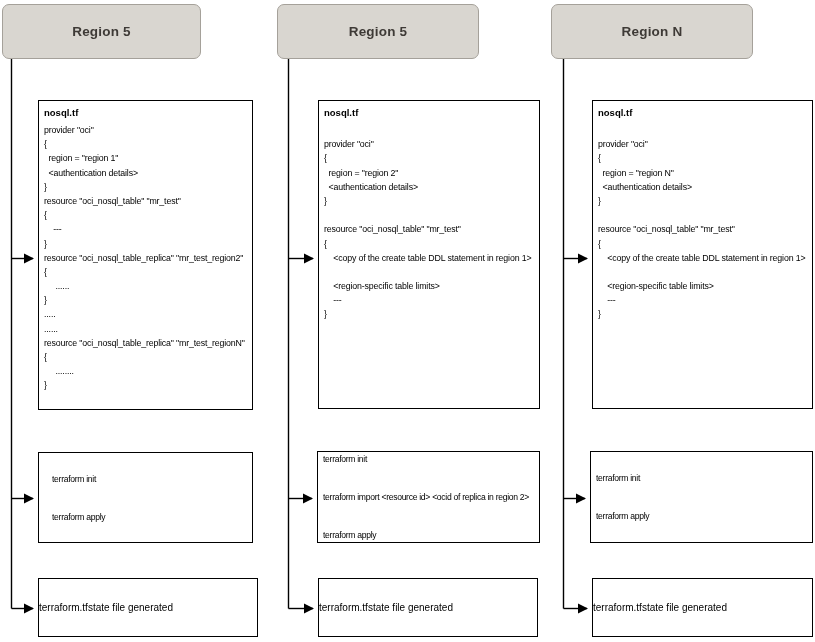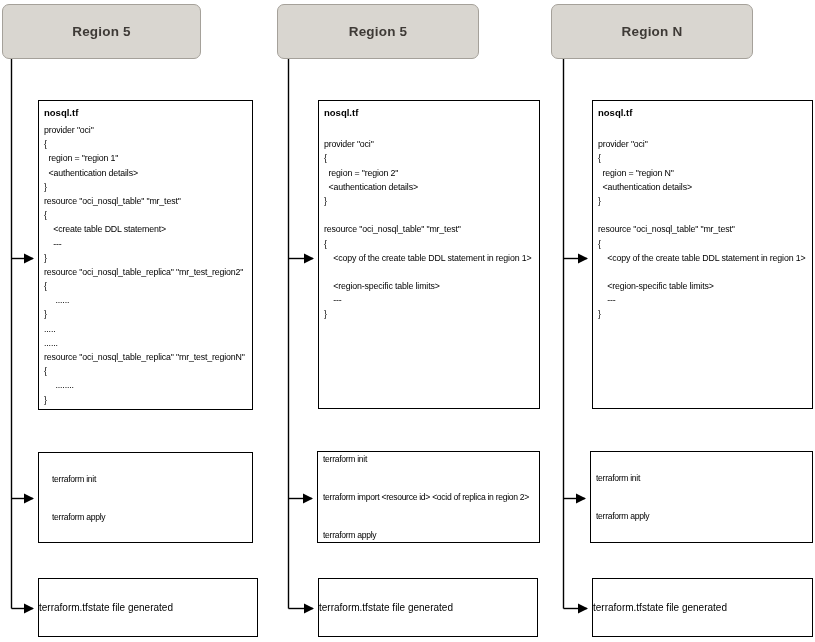--- a/index.html
+++ b/index.html
@@ -81,21 +81,20 @@
   <div class="box code-box" style="left:38px;top:100px;width:215px;height:310px;">
     <div class="code-title">nosql.tf</div>
     <div>
         <div class="code-line">provider "oci"</div>
         <div class="code-line">{</div>
         <div class="code-line">  region = "region 1"</div>
         <div class="code-line">  &lt;authentication details&gt;</div>
         <div class="code-line">}</div>
         <div class="code-line">resource "oci_nosql_table" "mr_test"</div>
         <div class="code-line">{</div>
-        <div class="code-line">    &lt;create table DDL statement&gt;</div>
         <div class="code-line">    ---</div>
         <div class="code-line">}</div>
         <div class="code-line">resource "oci_nosql_table_replica" "mr_test_region2"</div>
         <div class="code-line">{</div>
         <div class="code-line">     ......</div>
         <div class="code-line">}</div>
         <div class="code-line">.....</div>
         <div class="code-line">......</div>
         <div class="code-line">resource "oci_nosql_table_replica" "mr_test_regionN"</div>
         <div class="code-line">{</div>

